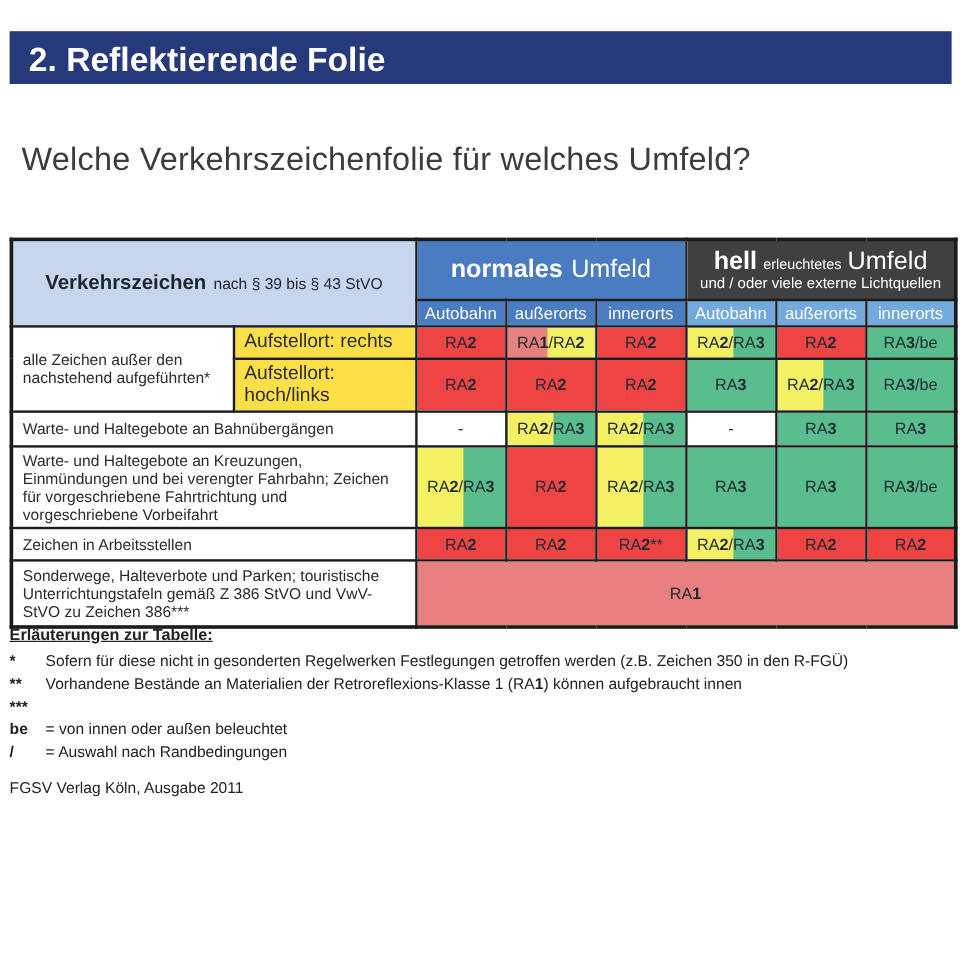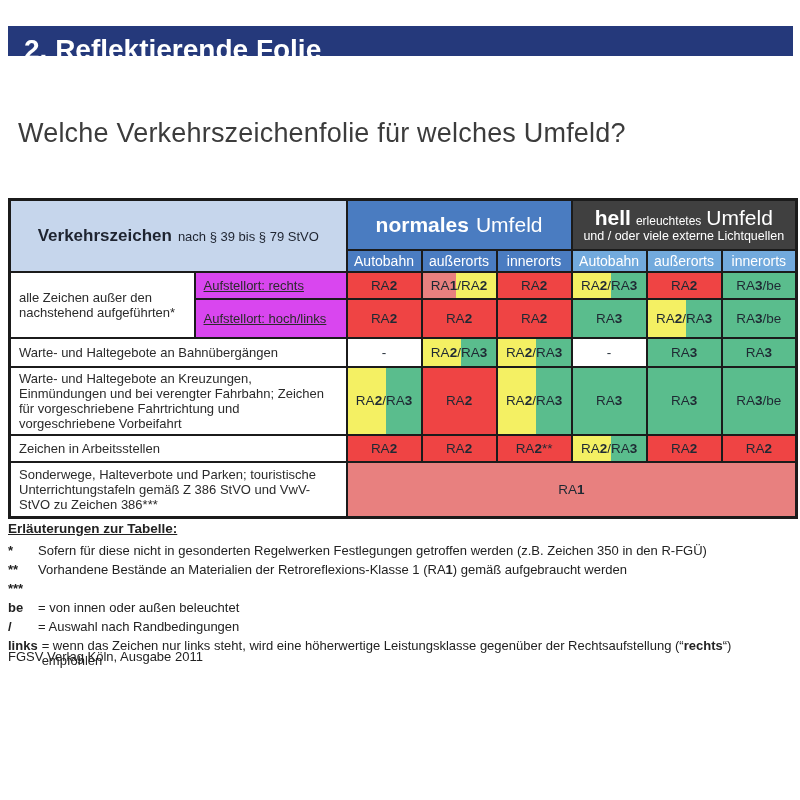--- a/index.html
+++ b/index.html
@@ -3,21 +3,21 @@
 <meta charset="utf-8">
 <style>
   html,body { margin:0; padding:0; }
   body {
     width:800px; height:800px; position:relative;
     background:#ffffff; font-family:"Liberation Sans", sans-serif;
     color:#222;
   }
   
   .titlebar {
-    position:absolute; left:8px; top:26px; right:7px; height:30px;
+    position:absolute; left:8px; top:26px; right:7px; height:44px;
     background:#25397b; color:#fff;
     font-size:28px; font-weight:bold; line-height:47px;
     padding-left:16px; box-sizing:border-box;
   }
   .subtitle {
     position:absolute; left:18px; top:118px;
     font-size:27px; color:#3c3c3c; letter-spacing:0.2px;
   }
   
   .tablewrap { position:absolute; left:8px; top:198px; }
@@ -43,21 +43,21 @@
   .g-rest { font-size:21px; margin-left:7px; }
   .g-small{ font-size:12px; margin:0 5px; }
   .g-big  { font-size:21px; }
   .g-line2{ font-size:12.5px; line-height:13px; }
 
   td.sub { text-align:center; color:#fff; font-size:14px; }
   td.sub.n { background:#4a7cc1; }
   td.sub.h { background:#72aadd; }
 
   td.lbl    { background:#fff; font-size:13px; color:#2b2b2b; padding:3px 8px; line-height:15px; }
-  td.sublbl { background:#d946ef; font-size:13px; color:#2b2b2b; padding:3px 8px;text-decoration:underline; }
+  td.sublbl { background:#fde047; font-size:16px; color:#2b2b2b; padding:3px 8px; }
 
   td.val { text-align:center; font-size:13.5px; color:#1f2933; }
   td.val b { font-weight:bold; }
   td.val[data-bg="yellow"] { background:#ef4444; }
   td.val[data-bg="green"]  { background:#5abd8d; }
   td.val[data-bg="white"]  { background:#ffffff; }
   td.val[data-bg="red"]    { background:#e8807f; }
   td.val[data-bg="yellow-green"] {
     background:linear-gradient(90deg,#f4f063 0,#f4f063 52%,#5abd8d 52%,#5abd8d 100%);
   }
@@ -92,21 +92,21 @@
         <col style="width:75px">
         <col style="width:75px">
     <col style="width:75px">
         <col style="width:75px">
         <col style="width:75px">
   </colgroup>
 
   <tbody>
         <tr class="r-head">
     <td class="corner" colspan="2" rowspan="2">
-      <span class="c-bold">Verkehrszeichen</span><span class="c-rest">nach § 39 bis § 79 StVO</span>
+      <span class="c-bold">Verkehrszeichen</span><span class="c-rest">nach § 39 bis § 43 StVO</span>
     </td>
     <td class="grp normal" colspan="3">
       <span class="g-bold">normales</span><span class="g-rest">Umfeld</span>
     </td>
     <td class="grp hell" colspan="3">
       <div>
         <span class="g-bold">hell</span><span class="g-small">erleuchtetes</span><span class="g-big">Umfeld</span>
       </div>
       <div class="g-line2">und / oder viele externe Lichtquellen</div>
     </td>
@@ -182,34 +182,30 @@
 
 <div class="notes">
   <div class="notes-title">Erläuterungen zur Tabelle:</div>
 
   <div class="note-line">
     <span class="marker">*</span>
     <span class="ntext"><span>Sofern für diese nicht in gesonderten Regelwerken Festlegungen getroffen werden (z.B. Zeichen 350 in den R-FGÜ)</span><b></b><span></span></span>
   </div>
   <div class="note-line">
     <span class="marker">**</span>
-    <span class="ntext"><span>Vorhandene Bestände an Materialien der Retroreflexions-Klasse 1 (RA</span><b>1</b><span>) gemäß aufgebraucht werden</span></span>
+    <span class="ntext"><span>Vorhandene Bestände an Materialien der Retroreflexions-Klasse 1 (RA</span><b>1</b><span>) können aufgebraucht innen</span></span>
   </div>
   <div class="note-line">
     <span class="marker">***</span>
   </div>
   <div class="note-line">
     <span class="marker">be</span>
     <span class="ntext"><span>= von innen oder außen beleuchtet</span><b></b><span></span></span>
   </div>
   <div class="note-line">
     <span class="marker">/</span>
     <span class="ntext"><span>= Auswahl nach Randbedingungen</span><b></b><span></span></span>
   </div>
-  <div class="note-line">
-    <span class="marker">links</span>
-    <span class="ntext"><span>= wenn das Zeichen nur links steht, wird eine höherwertige Leistungsklasse gegenüber der Rechtsaufstellung (“</span><b>rechts</b><span>“) empfohlen</span></span>
-  </div>
 </div>
 
 <div class="source">
   <div>FGSV Verlag Köln, Ausgabe 2011</div>
 </div>
 
 </body></html>

